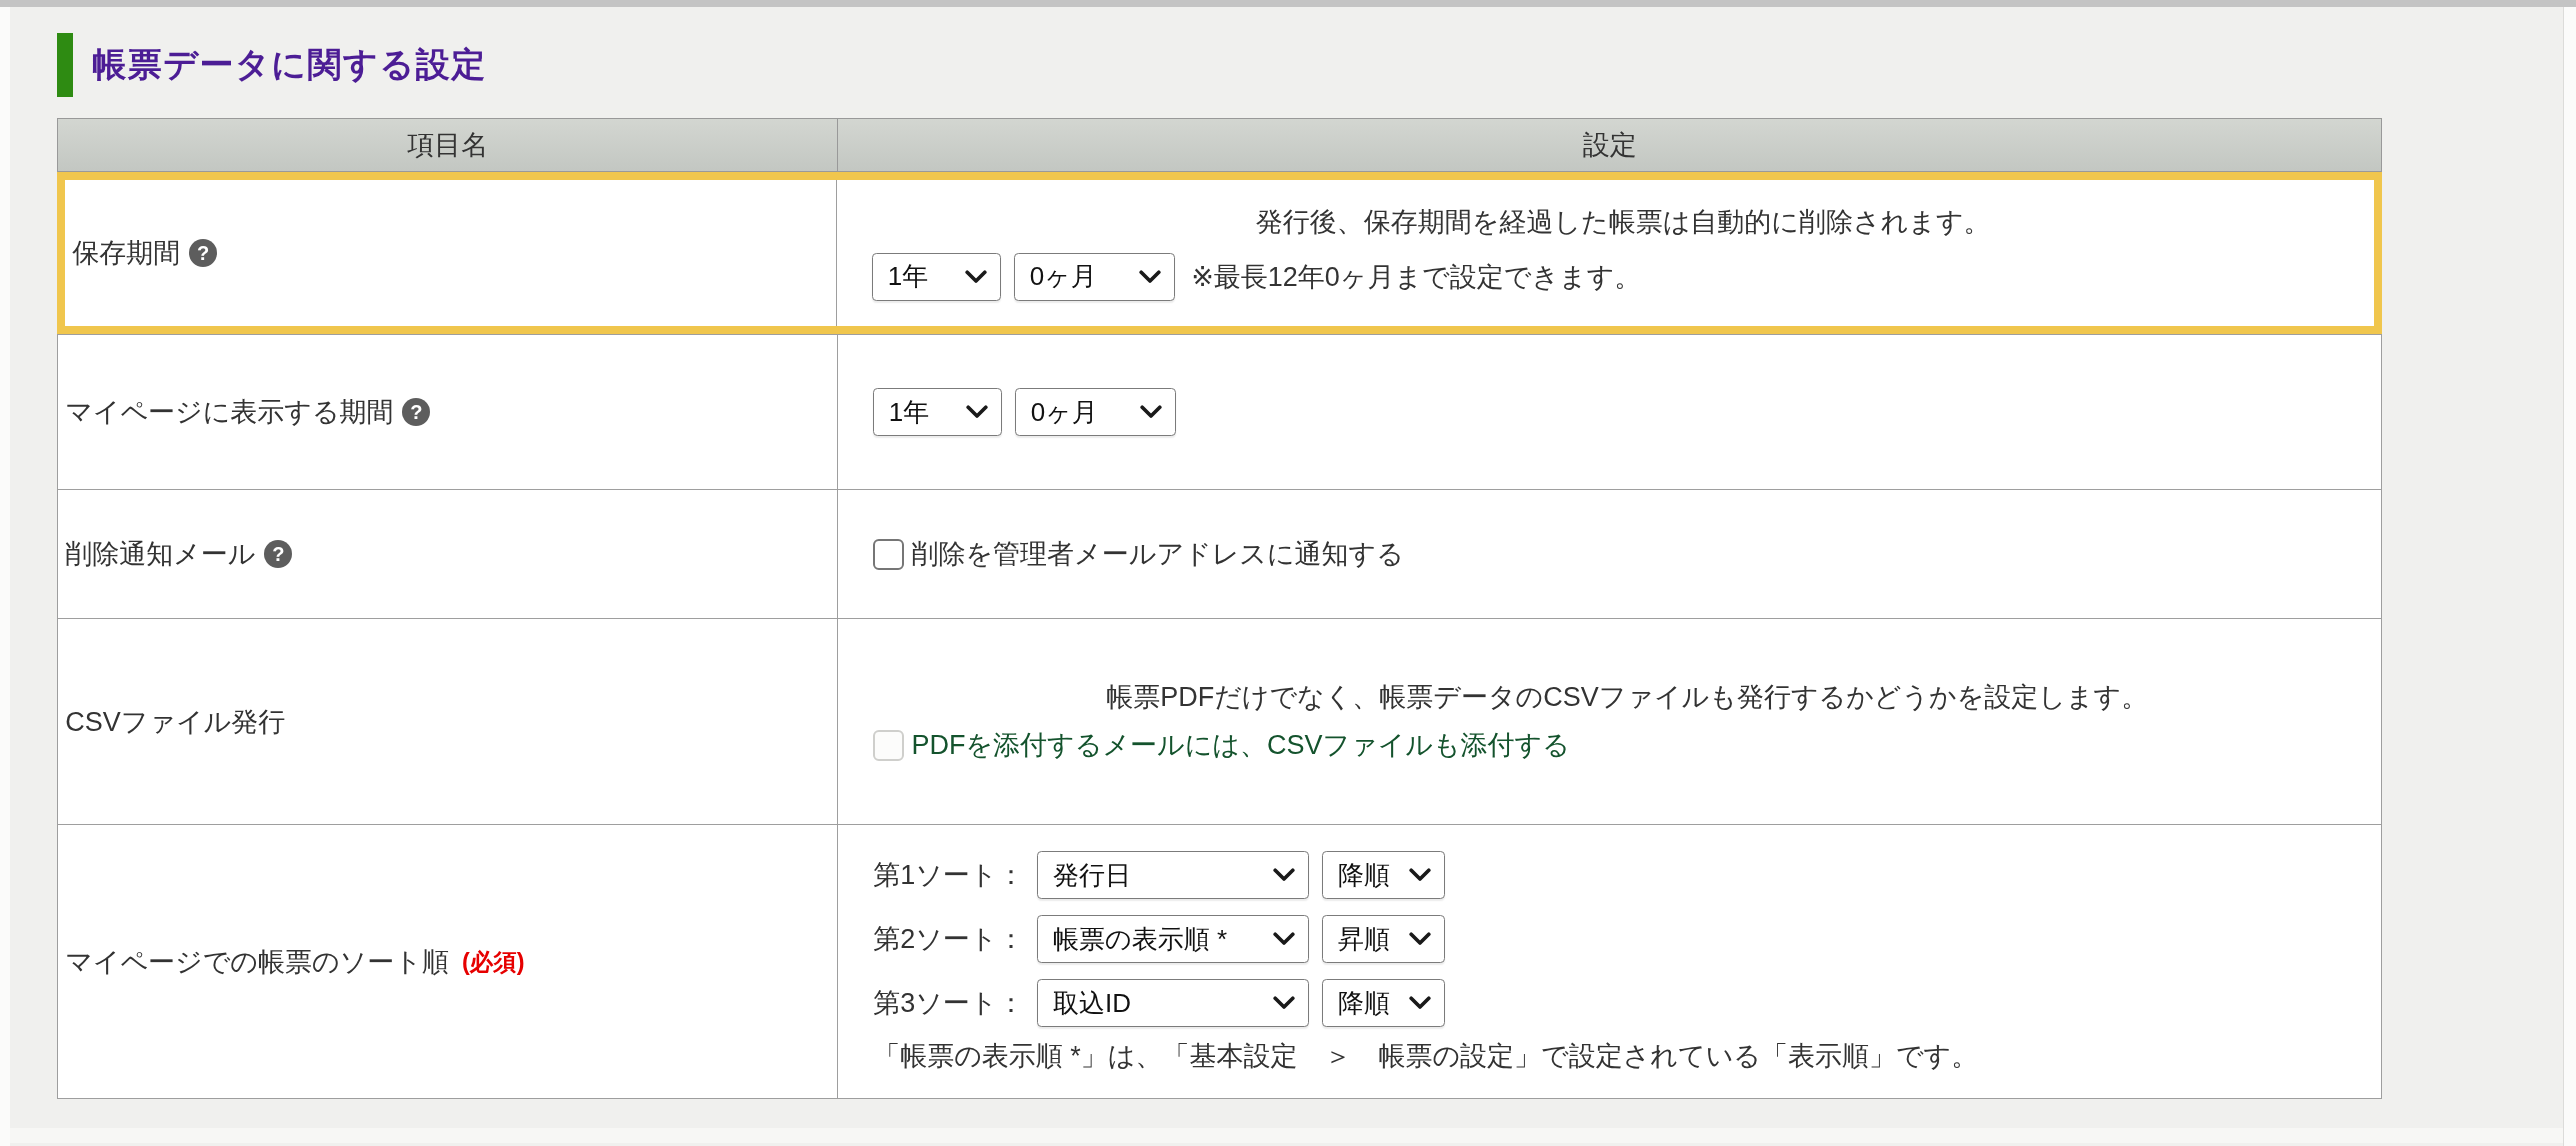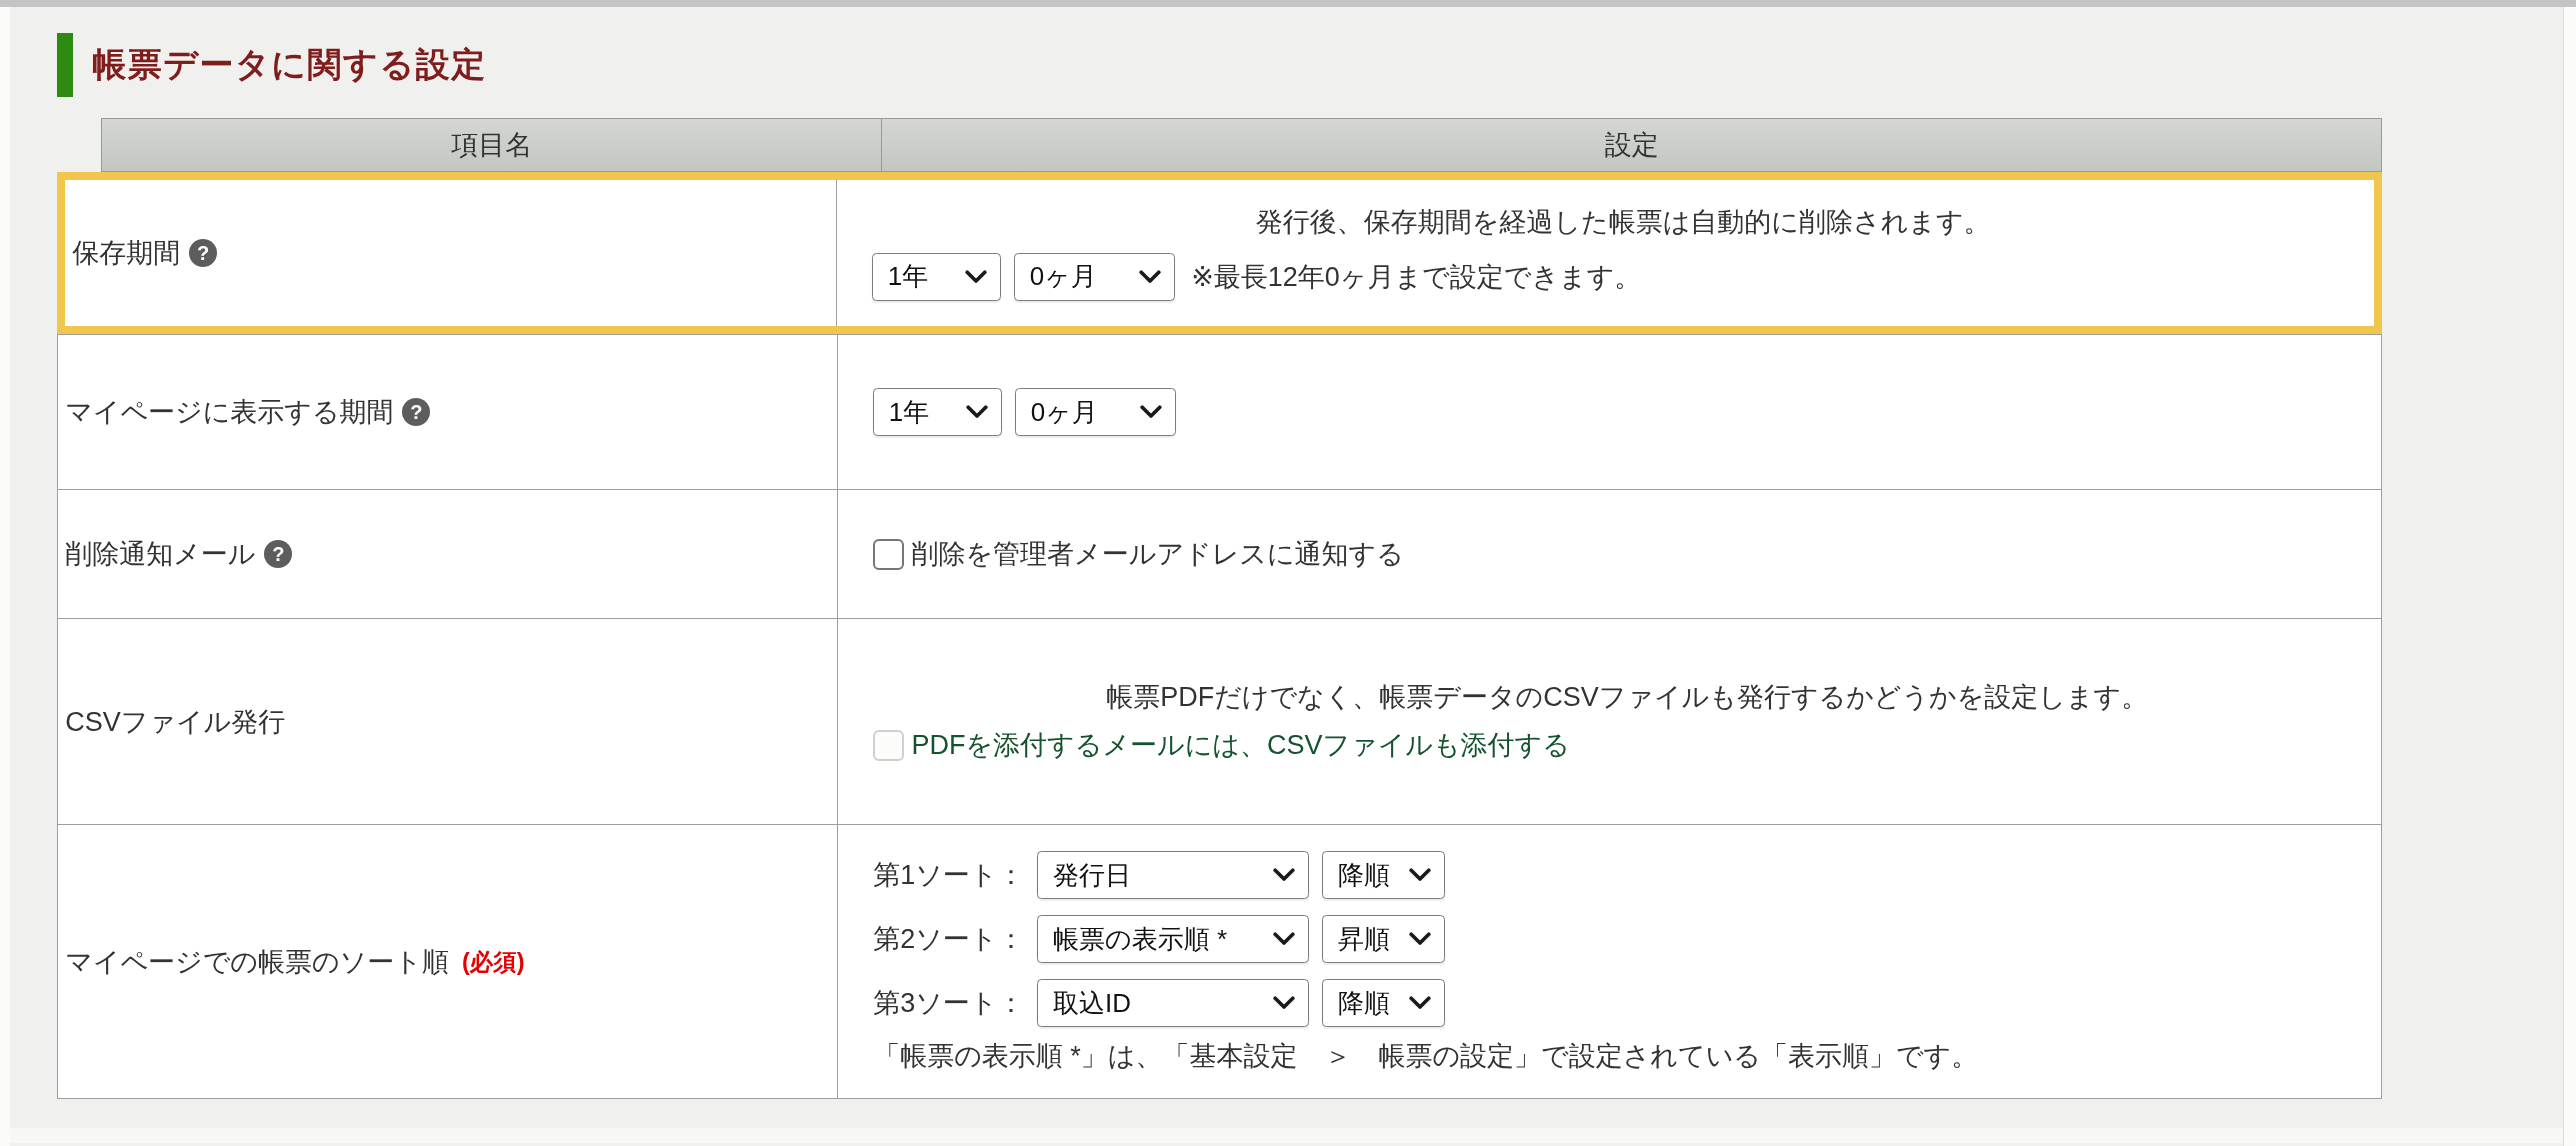--- a/index.html
+++ b/index.html
@@ -23,32 +23,31 @@
   .bottom-glow {
     position: absolute; left: 0; top: 1121px; width: 100%; height: 14.6px;
     background: #f7f7f5;
   }
   
   .section-title {
     position: absolute; left: 47px; top: 25.6px; height: 64px;
     display: flex; align-items: center; gap: 19px;
   }
   .accent-bar { width: 16px; height: 64px; background: #2e8b12; }
-  .title { font-size: 34px; font-weight: bold; color: #7f1d1d; letter-spacing: 1.5px; }
+  .title { font-size: 34px; font-weight: bold; color: #4c1d95; letter-spacing: 1.5px; }
 
   
   .panel {
     position: absolute; left: 47px; top: 111px; width: 2325px; height: 981px;
     display: flex; flex-direction: column;
   }
   .thead {
     height: 54px; display: flex;
     border: 1.5px solid #999;
     background: linear-gradient(#d3d6d1, #c3c7c2);
-    margin-left: 44px;
   }
   .th {
     display: flex; align-items: center; justify-content: center;
     font-size: 27px; color: #333;
   }
   .th-item { width: 780px; border-right: 1.5px solid #999; }
   .th-setting { flex: 1; }
 
   .row { display: flex; background: #fff; }
   .row-highlight { height: 162px; border: 8.8px solid #f0c64d; }

